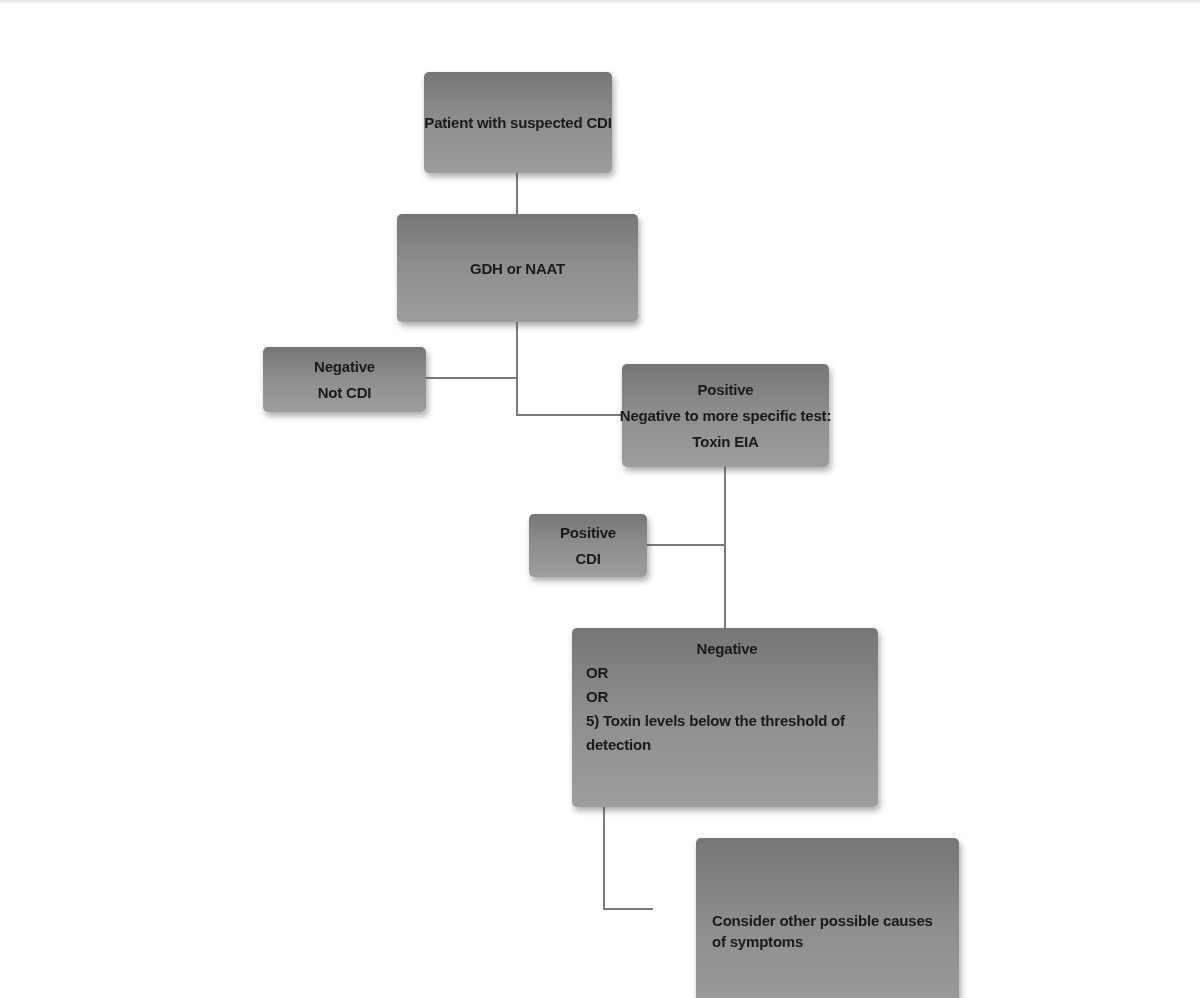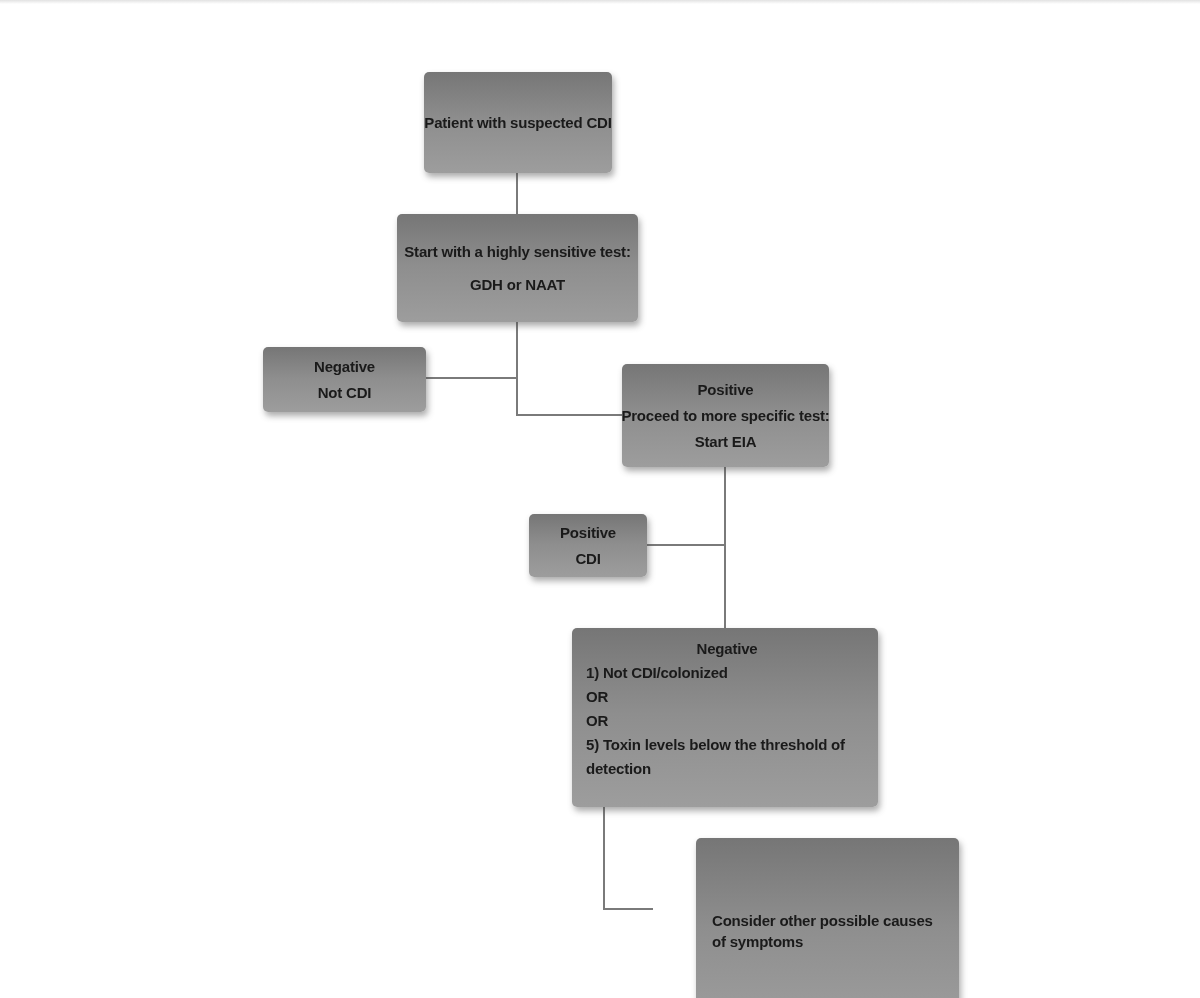--- a/index.html
+++ b/index.html
@@ -88,43 +88,41 @@
   <div class="connector v" id="conn-5"></div>
   <div class="connector h" id="conn-6"></div>
   <div class="connector v" id="conn-7"></div>
   <div class="connector h" id="conn-8"></div>
 
   <div class="node" id="node-suspected">
     <div class="line">Patient with suspected CDI</div>
   </div>
 
   <div class="node" id="node-sensitive-test">
-    <div class="line gap-lg">Start with a highly sensitive test:</div>
     <div class="line gap-lg">GDH or NAAT</div>
   </div>
 
   <div class="node" id="node-gdh-negative">
     <div class="line">Negative</div>
     <div class="line">Not CDI</div>
   </div>
 
   <div class="node" id="node-gdh-positive">
     <div class="line">Positive</div>
-    <div class="line">Proceed to more specific test:</div>
-    <div class="line">Start EIA</div>
+    <div class="line">Negative to more specific test:</div>
+    <div class="line">Toxin EIA</div>
   </div>
 
   <div class="node" id="node-toxin-positive">
     <div class="line">Positive</div>
     <div class="line">CDI</div>
   </div>
 
   <div class="node" id="node-toxin-negative">
     <div class="heading">Negative</div>
-    <div class="item">1) Not CDI/colonized</div>
     <div class="item">OR</div>
     <div class="item">OR</div>
     <div class="item">5) Toxin levels below the threshold of detection</div>
   </div>
 
   <div class="node" id="node-considerations">
     <div class="para">Consider other possible causes of symptoms</div>
   </div>
 </div>
 

